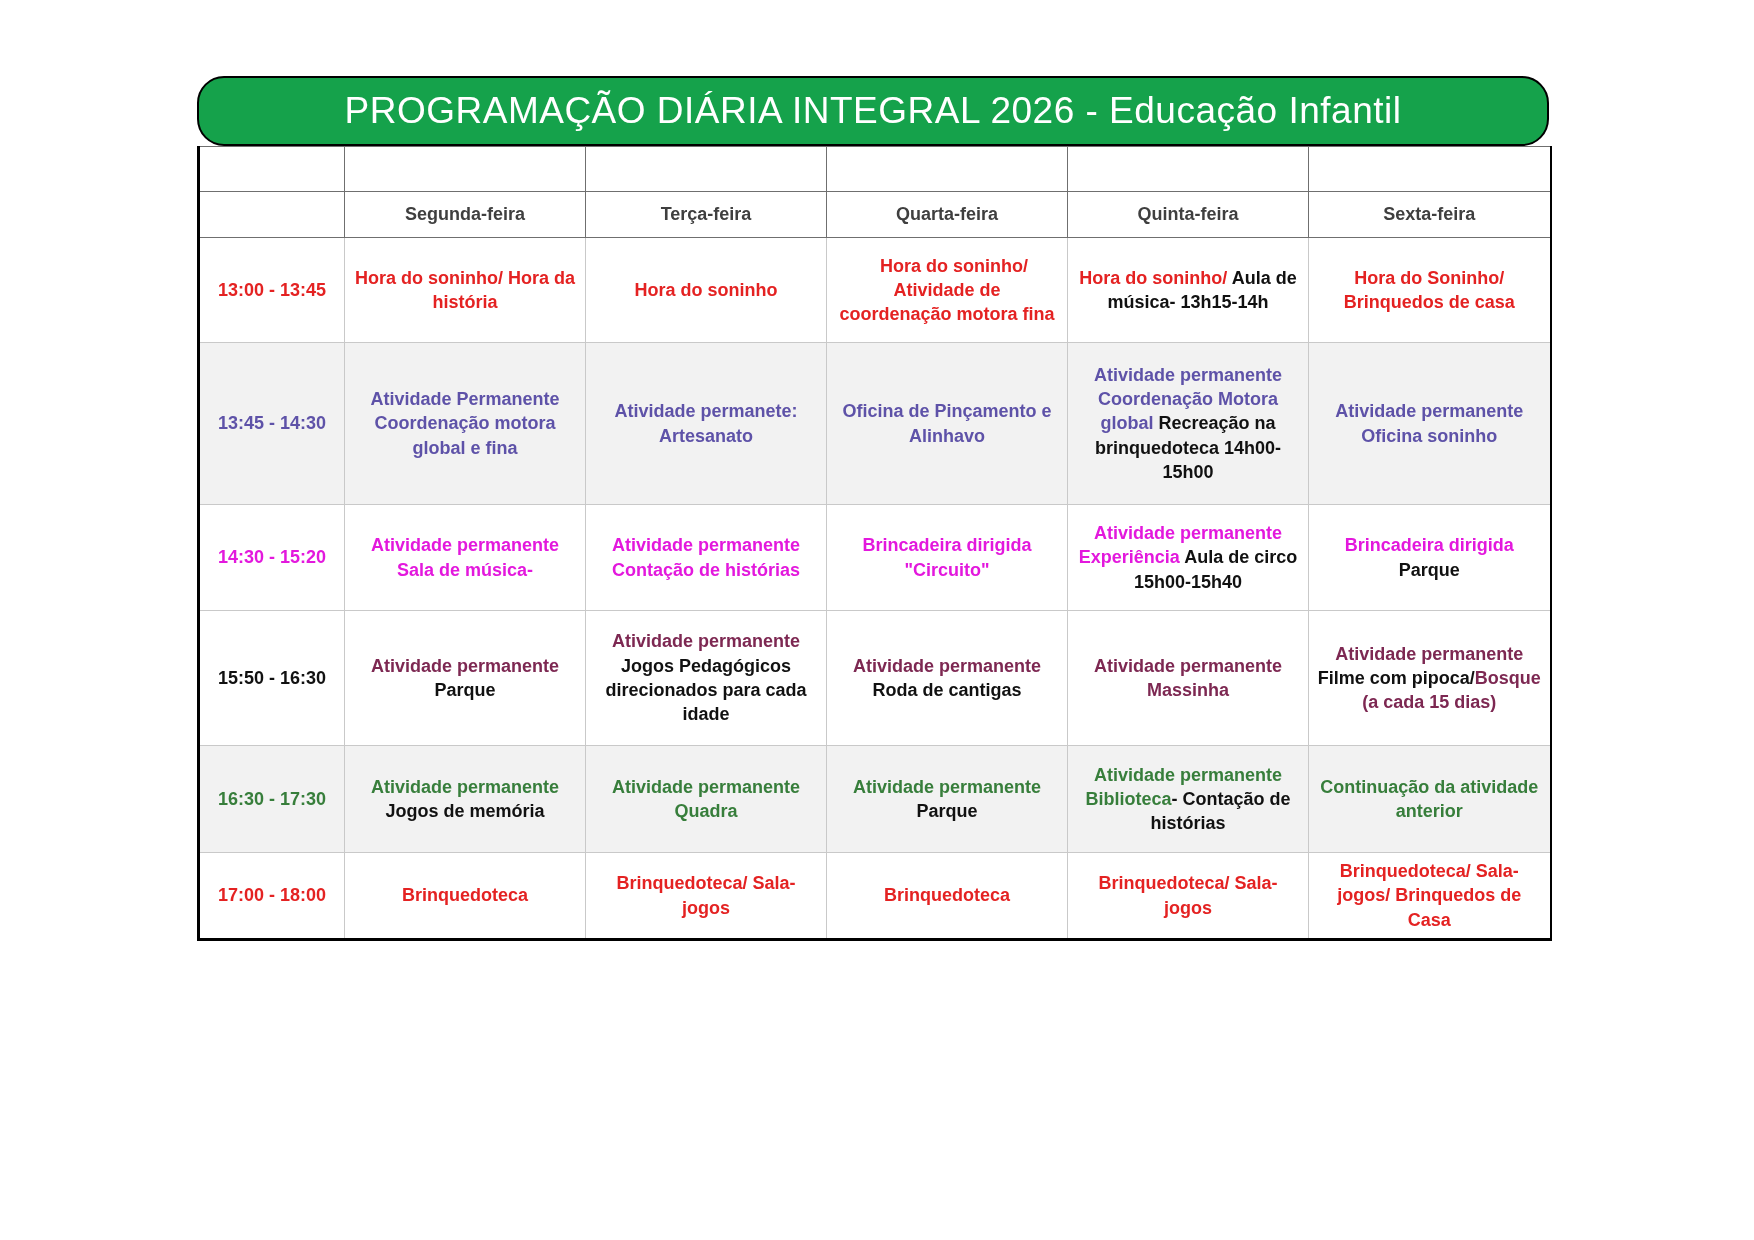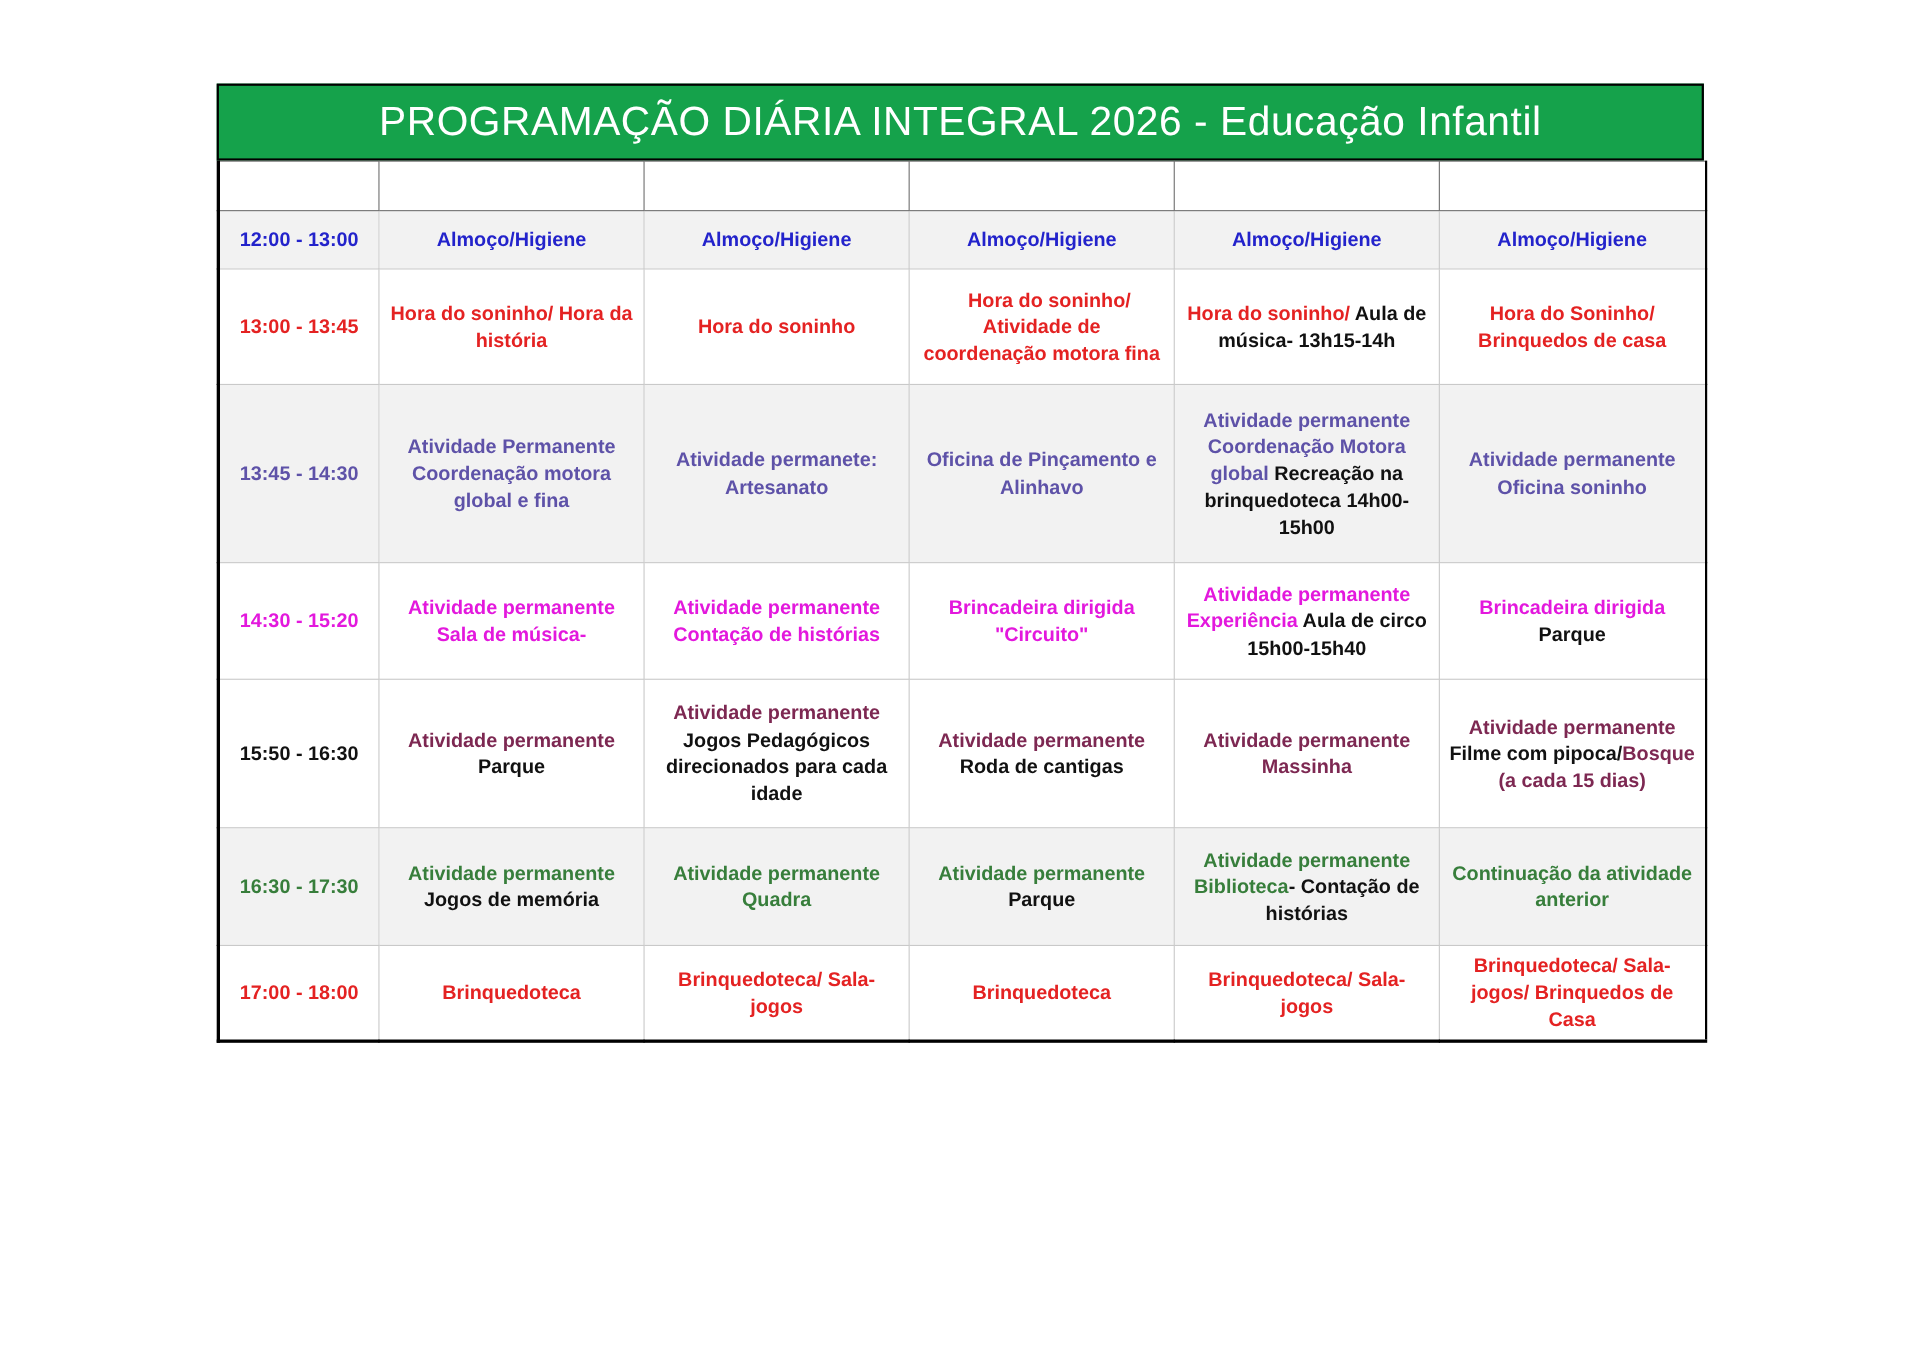--- a/index.html
+++ b/index.html
@@ -66,21 +66,21 @@
   tbody tr.shaded td { background: #f2f2f2; }
   tbody tr td { background: #ffffff; }
   td.time { font-size: 18px; }
 </style>
 </head>
 <body>
 
 <div class="page">
   <div class="schedule-wrap">
 
-    <div class="title-bar" style="background: rgb(21, 162, 75); color: rgb(255, 255, 255);">
+    <div class="title-bar" style="background: rgb(21, 162, 75); color: rgb(255, 255, 255); border-radius: 27px;">
       <span>PROGRAMAÇÃO DIÁRIA INTEGRAL 2026 - Educação Infantil</span>
     </div>
 
     <table class="schedule">
       <colgroup>
         <col style="width:146px">
         <col style="width:241px">
         <col style="width:241px">
         <col style="width:241px">
         <col style="width:241px">
@@ -88,30 +88,30 @@
       </colgroup>
       <thead>
         <tr class="spacer-row">
           <td></td>
           <td></td>
           <td></td>
           <td></td>
           <td></td>
           <td></td>
         </tr>
+        <tr class="day-header-row">
+          <th></th>
+          <th>Segunda-feira</th>
+          <th>Terça-feira</th>
+          <th>Quarta-feira</th>
+          <th>Quinta-feira</th>
+          <th>Sexta-feira</th>
+        </tr>
       </thead>
       <tbody>
-          <tr class="shaded" style="height: 53px;">
-            <td class="time" style="color: rgb(35, 35, 203);">12:00 - 13:00</td>
-            <td><span style="color: rgb(35, 35, 203);">Almoço/Higiene</span></td>
-            <td><span style="color: rgb(35, 35, 203);">Almoço/Higiene</span></td>
-            <td><span style="color: rgb(35, 35, 203);">Almoço/Higiene</span></td>
-            <td><span style="color: rgb(35, 35, 203);">Almoço/Higiene</span></td>
-            <td><span style="color: rgb(35, 35, 203);">Almoço/Higiene</span></td>
-          </tr>
           <tr style="height: 105px;">
             <td class="time" style="color: rgb(228, 34, 34);">13:00 - 13:45</td>
             <td><span style="color: rgb(228, 34, 34);">Hora do soninho/ Hora da história</span></td>
             <td><span style="color: rgb(228, 34, 34);">Hora do soninho</span></td>
             <td><span style="color: rgb(228, 34, 34); margin-left: 14px;">Hora do soninho/ Atividade de coordenação motora fina</span></td>
             <td><span style="color: rgb(228, 34, 34);">Hora do soninho/ </span><span style="color: rgb(17, 17, 17); margin-top: 25px;">Aula de música- 13h15-14h</span></td>
             <td><span style="color: rgb(228, 34, 34);">Hora do Soninho/ Brinquedos de casa</span></td>
           </tr>
           <tr class="shaded" style="height: 162px;">
             <td class="time" style="color: rgb(94, 82, 168);">13:45 - 14:30</td>

